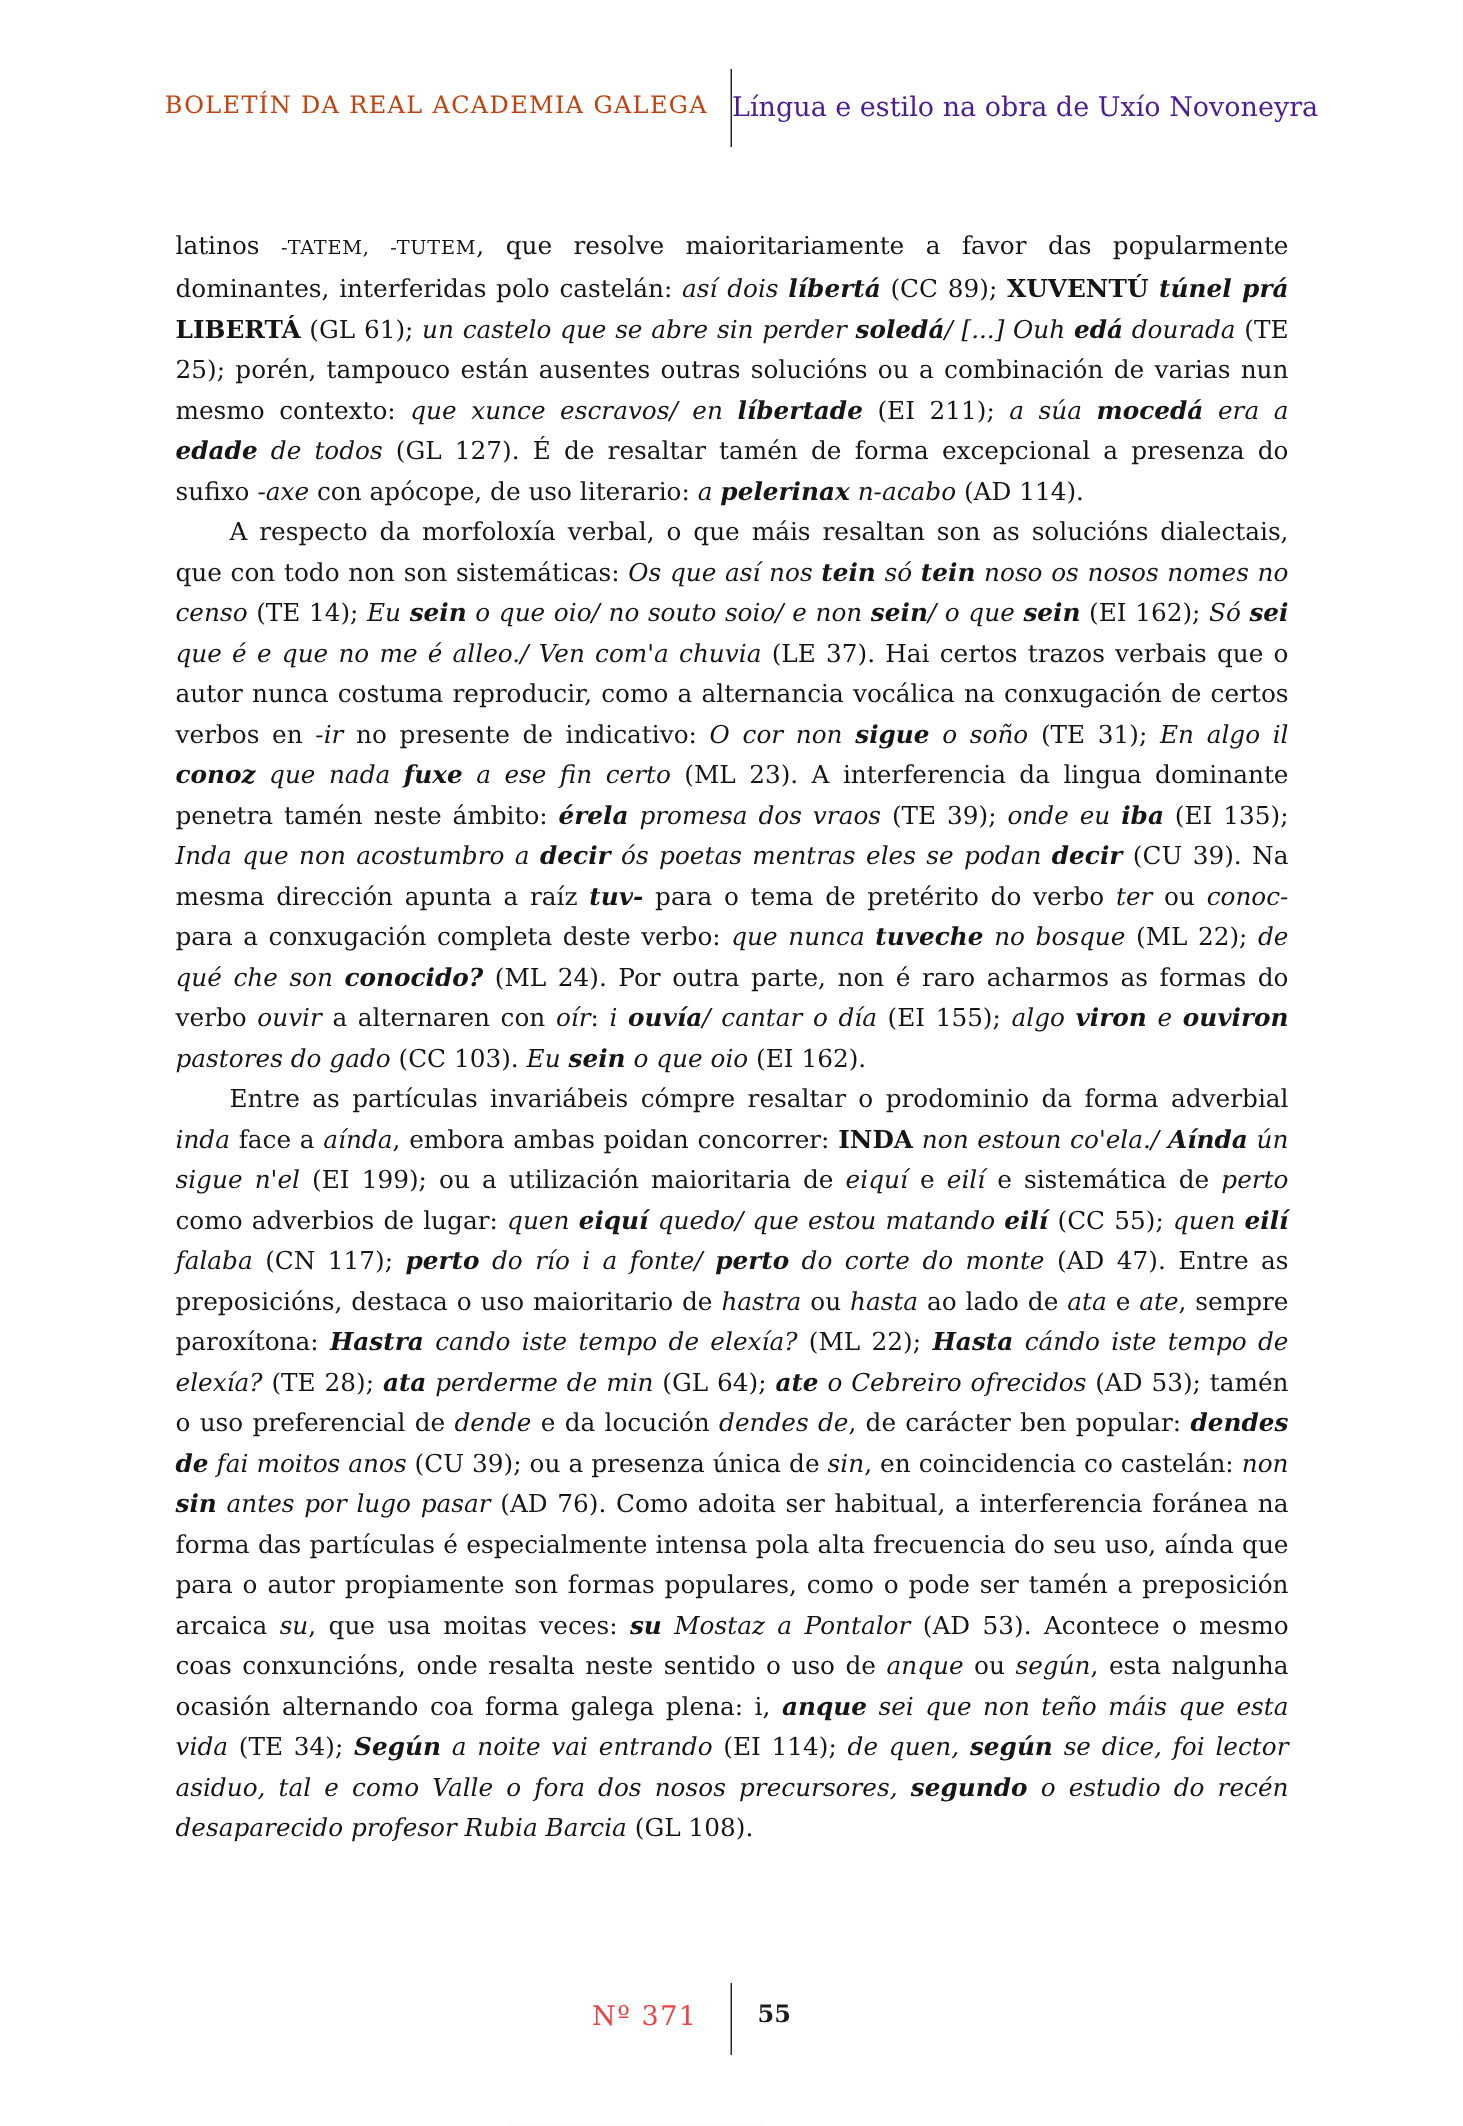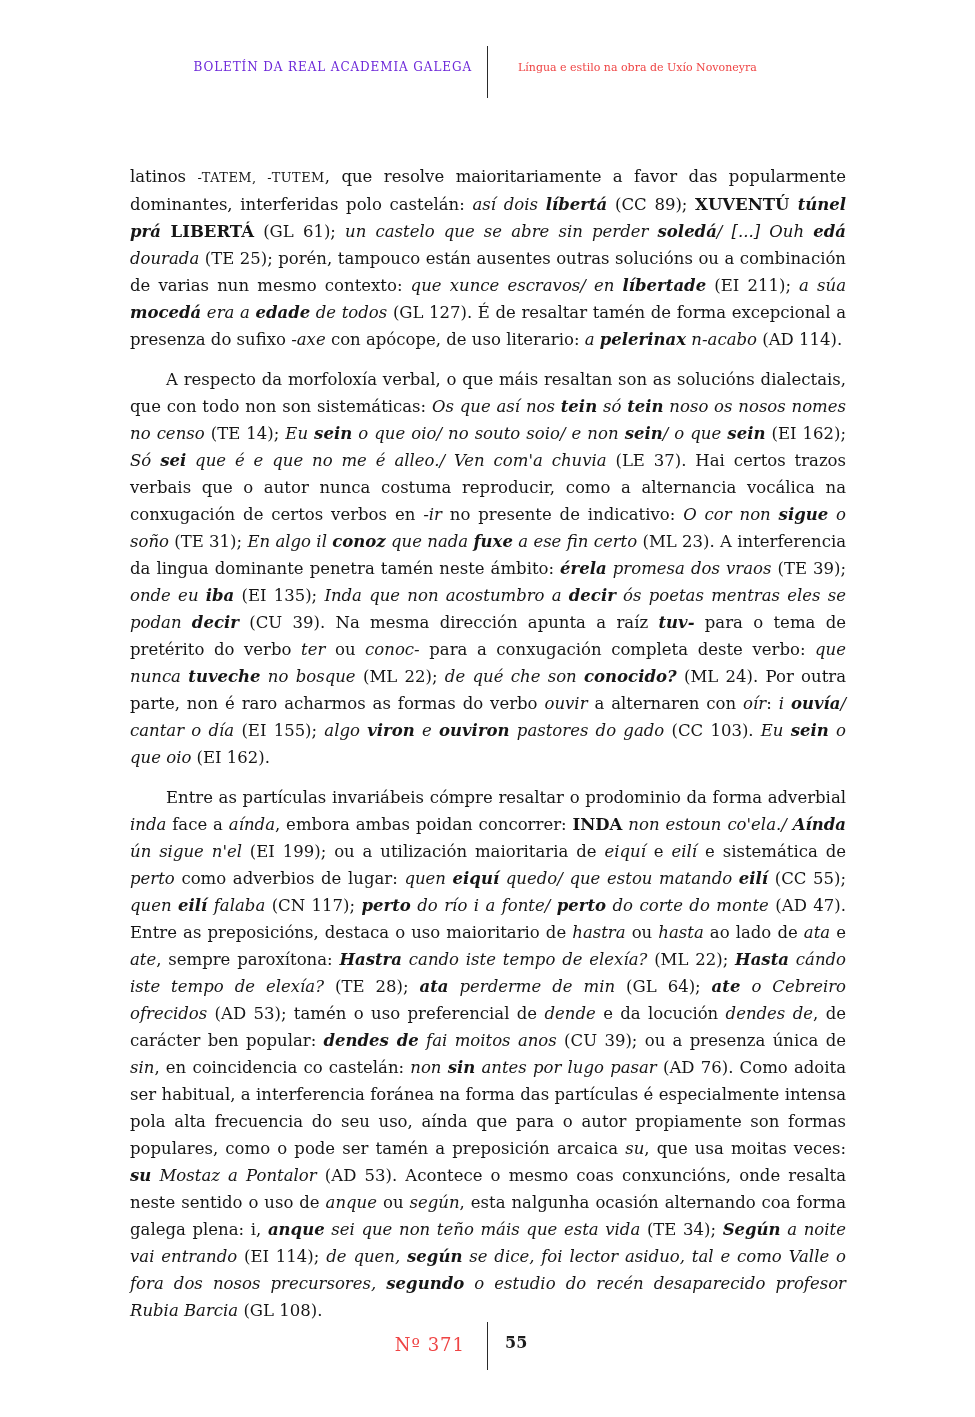--- a/index.html
+++ b/index.html
@@ -12,49 +12,49 @@
     position: relative;
     width: 975px; height: 1417px;
     background: #ffffff;
     color: #181818;
     overflow: hidden;
   }
   
   .header-journal {
     position: absolute;
     top: 60px; right: 503px;
-    font-size: 12px;
+    font-size: 16px;
     letter-spacing: 0.9px;
     white-space: nowrap;
-    color: #6d28d9;
+    color: #c2410c;
   }
   .header-divider {
     position: absolute;
     top: 46px; left: 487px;
     width: 1px; height: 52px;
     background: #2a2a2a;
   }
   .header-article {
     position: absolute;
-    top: 61px; left: 518px;
-    font-size: 11px;
+    top: 61px; left: 488px;
+    font-size: 18px;
     white-space: nowrap;
-    color: #ef4444;
+    color: #4c1d95;
   }
   
   .body-text {
     position: absolute;
     left: 117px; top: 150px;
     width: 742px;
     font-size: 16.5px;
     line-height: 27px;
     text-align: justify;
     color: #161616;
   }
-  .para { margin: 13px; }
+  .para { margin: 0; }
   .para.indent { text-indent: 36px; }
   .it { font-style: italic; }
   .bd { font-weight: bold; }
   .sc { font-size: 0.78em; letter-spacing: 0.5px; }
   .bc { font-weight: bold; }
   
   .footer-issue {
     position: absolute;
     top: 1334px; right: 510px;
     font-size: 18px;

